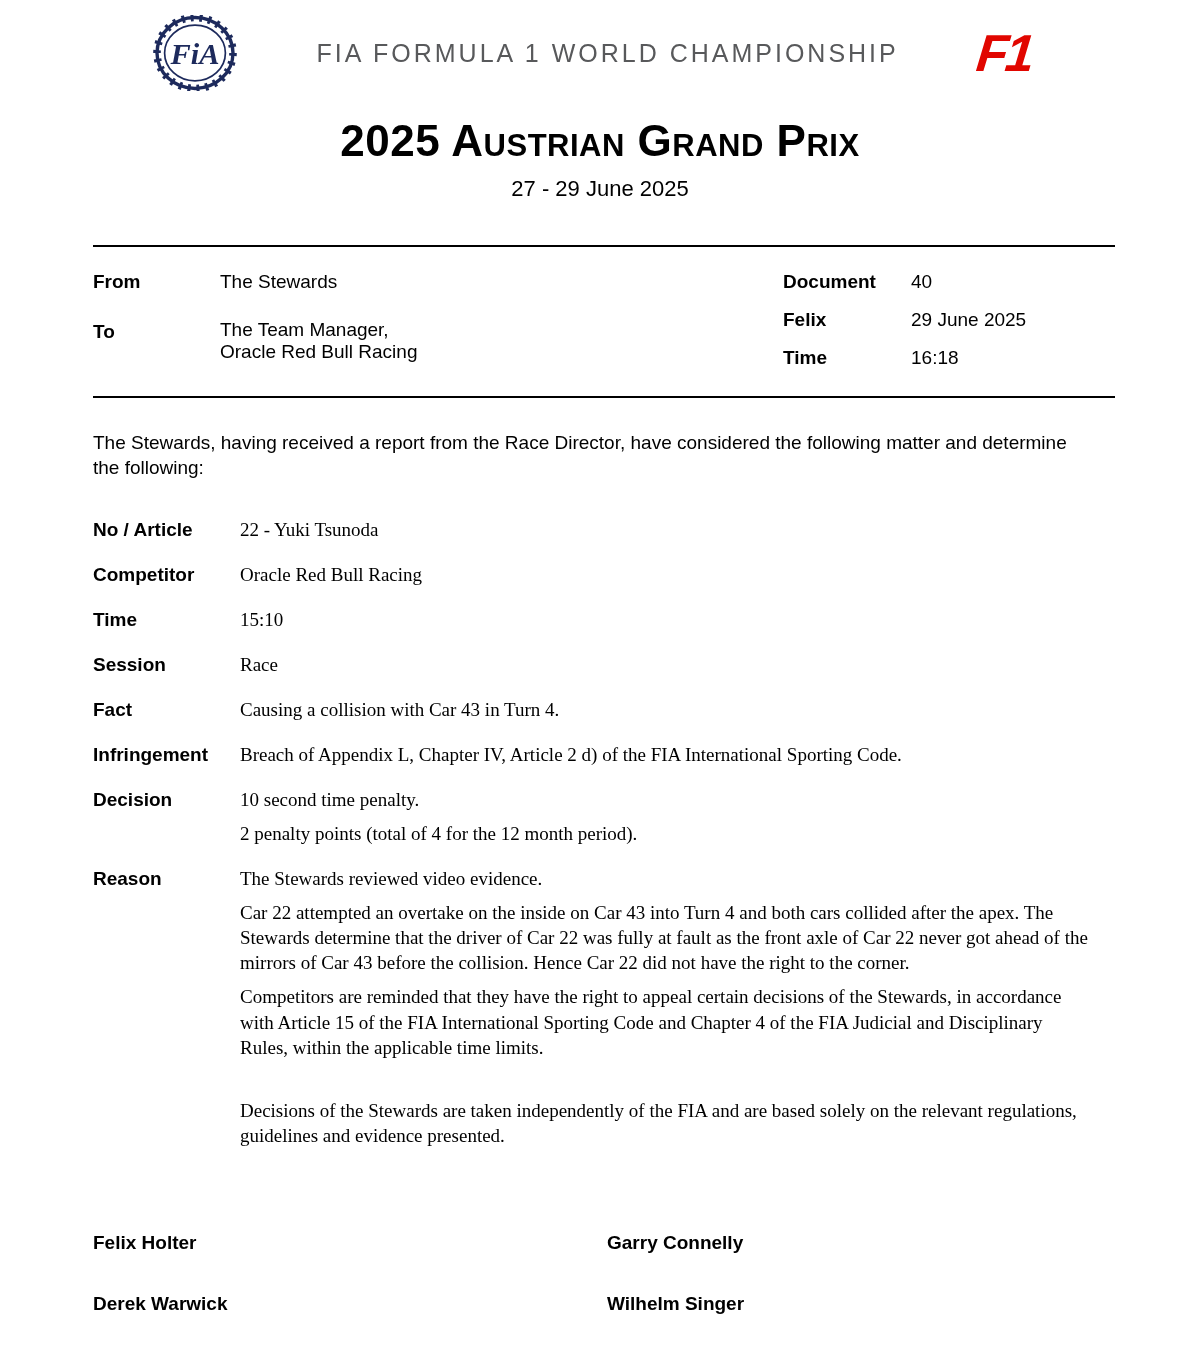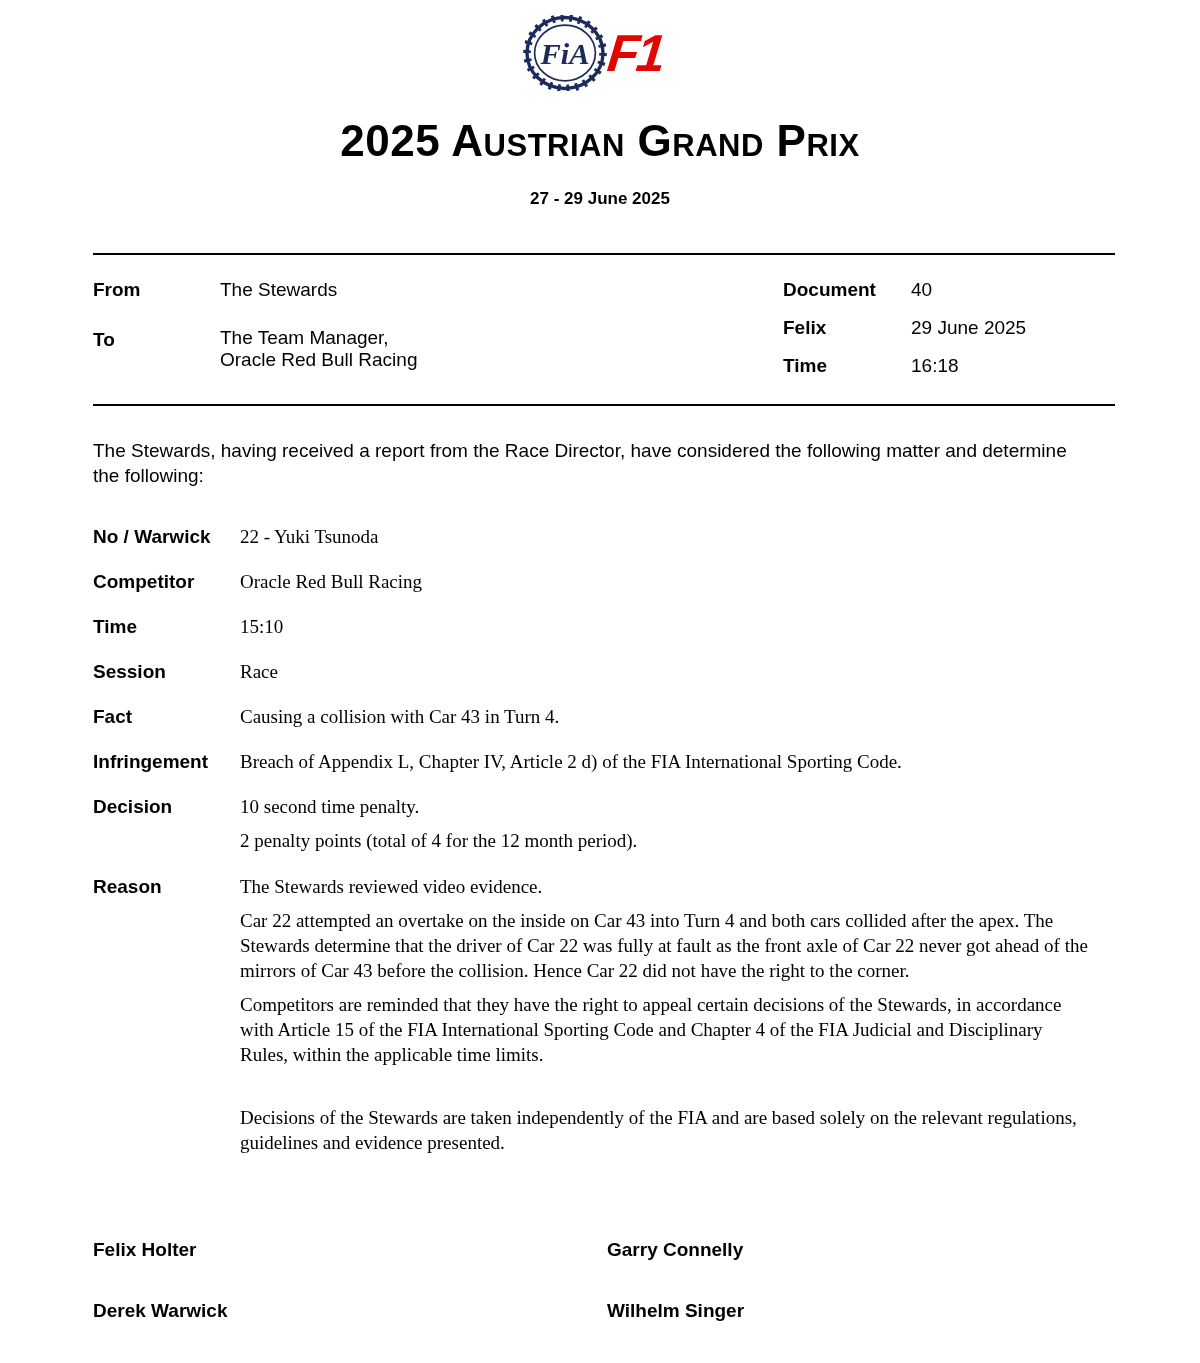--- a/index.html
+++ b/index.html
@@ -11,21 +11,21 @@
     color: #000;
     font-size: 19px;
     line-height: 1.32;
   }
   .page { width: 1200px; min-height: 1363px; position: relative; padding-top: 8px; }
 
   
   .header {
     display: flex;
     align-items: center;
-    justify-content: center;
+    justify-content: flex-end;
     padding: 4px 168px 0 152px;
     height: 86px;
   }
   .fia-logo { width: 86px; height: 76px; flex: 0 0 auto; }
   .champ-title {
     flex: 1;
     text-align: center;
     color: #58595b;
     font-size: 25px;
     letter-spacing: 3px;
@@ -46,21 +46,21 @@
   }
 
   
   .title-block { text-align: center; margin-top: 18px; }
   .event-title {
     font-size: 44px;
     font-weight: 700;
     font-variant: small-caps;
     letter-spacing: 0.5px;
   }
-  .event-dates { font-size: 17px; font-weight: 700; margin-top: 18px; }
+  .event-dates { font-size: 22px; font-weight: 400; margin-top: 4px; }
 
   
   .content { padding: 0 85px 0 93px; }
   .rule { border: none; border-top: 2px solid #000; margin: 0; }
   .meta-rule-top { margin-top: 42px; }
   .meta { display: flex; padding: 22px 0 26px 0; }
   .meta-left { display: grid; grid-template-columns: 127px 1fr; row-gap: 18px; flex: 1; align-items: start; }
   .meta-right { display: grid; grid-template-columns: 128px 1fr; row-gap: 13px; width: 332px; align-items: start; }
   .meta-label { font-weight: 700; }
   .meta-value { font-weight: 400; }
@@ -90,20 +90,21 @@
 
   <div class="header">
     <div class="fia-logo">
       <svg viewBox="0 0 100 90" width="86" height="76" aria-hidden="true">
         <ellipse cx="50" cy="45" rx="45" ry="42" fill="none" stroke="#1d2a5c" stroke-width="4"></ellipse>
         <ellipse cx="50" cy="45" rx="45" ry="42" fill="none" stroke="#1d2a5c" stroke-width="9" stroke-dasharray="3.5 7"></ellipse>
         <ellipse cx="50" cy="45" rx="36" ry="33" fill="none" stroke="#1d2a5c" stroke-width="2"></ellipse>
         <text x="50" y="58" text-anchor="middle" font-family="Liberation Serif, serif" font-size="36" font-weight="bold" font-style="italic" fill="#1d2a5c">FiA</text>
       </svg>
     </div>
+    <div class="champ-title">FIA FORMULA 1 WORLD CHAMPIONSHIP</div>
     <div class="f1-logo">F1</div>
   </div>
 
   <div class="title-block">
     <div class="event-title">2025 Austrian Grand Prix</div>
     <div class="event-dates">27 - 29 June 2025</div>
   </div>
 
   <div class="content">
 
@@ -129,21 +130,21 @@
       </div>
     </div>
 
     <hr class="rule">
 
     <p class="intro">The Stewards, having received a report from the Race Director, have considered the following matter and determine the following:</p>
 
     <div class="fields">
 
       <div class="field-row">
-        <div class="field-label">No / Warwick</div>
+        <div class="field-label">No / Article</div>
         <div class="field-value">22 - Yuki Tsunoda</div>
       </div>
 
       <div class="field-row">
         <div class="field-label">Competitor</div>
         <div class="field-value">Oracle Red Bull Racing</div>
       </div>
 
       <div class="field-row">
         <div class="field-label">Time</div>

